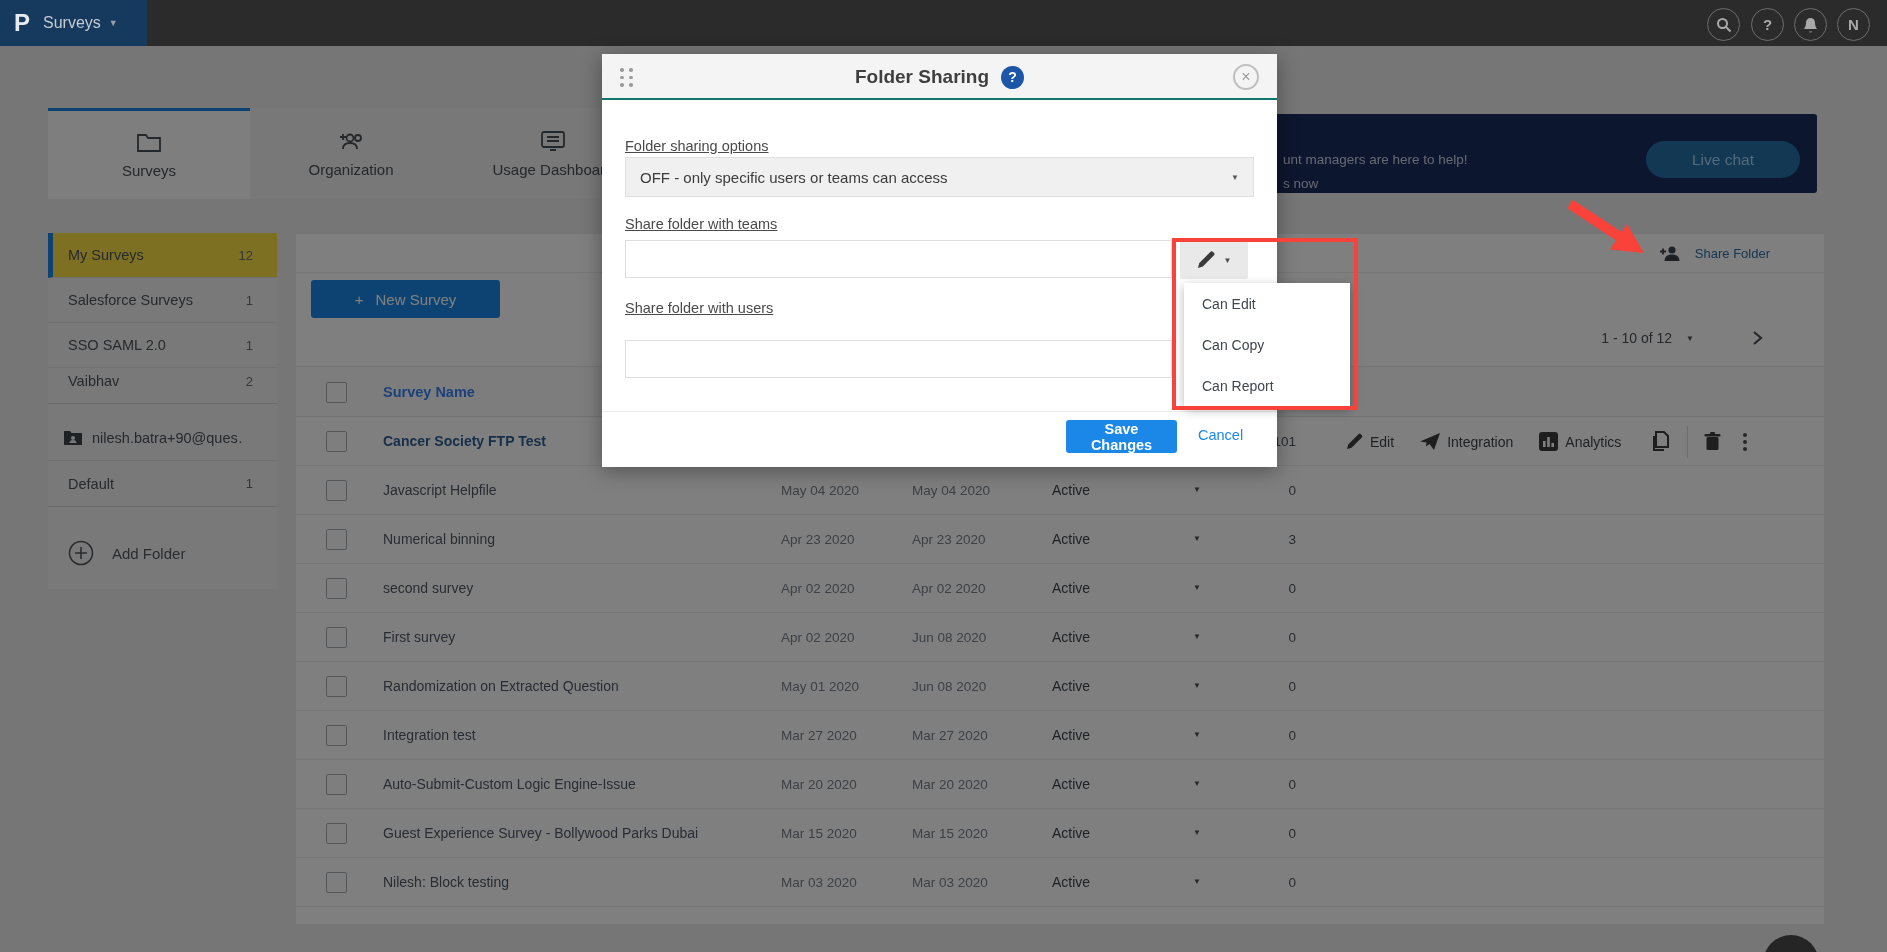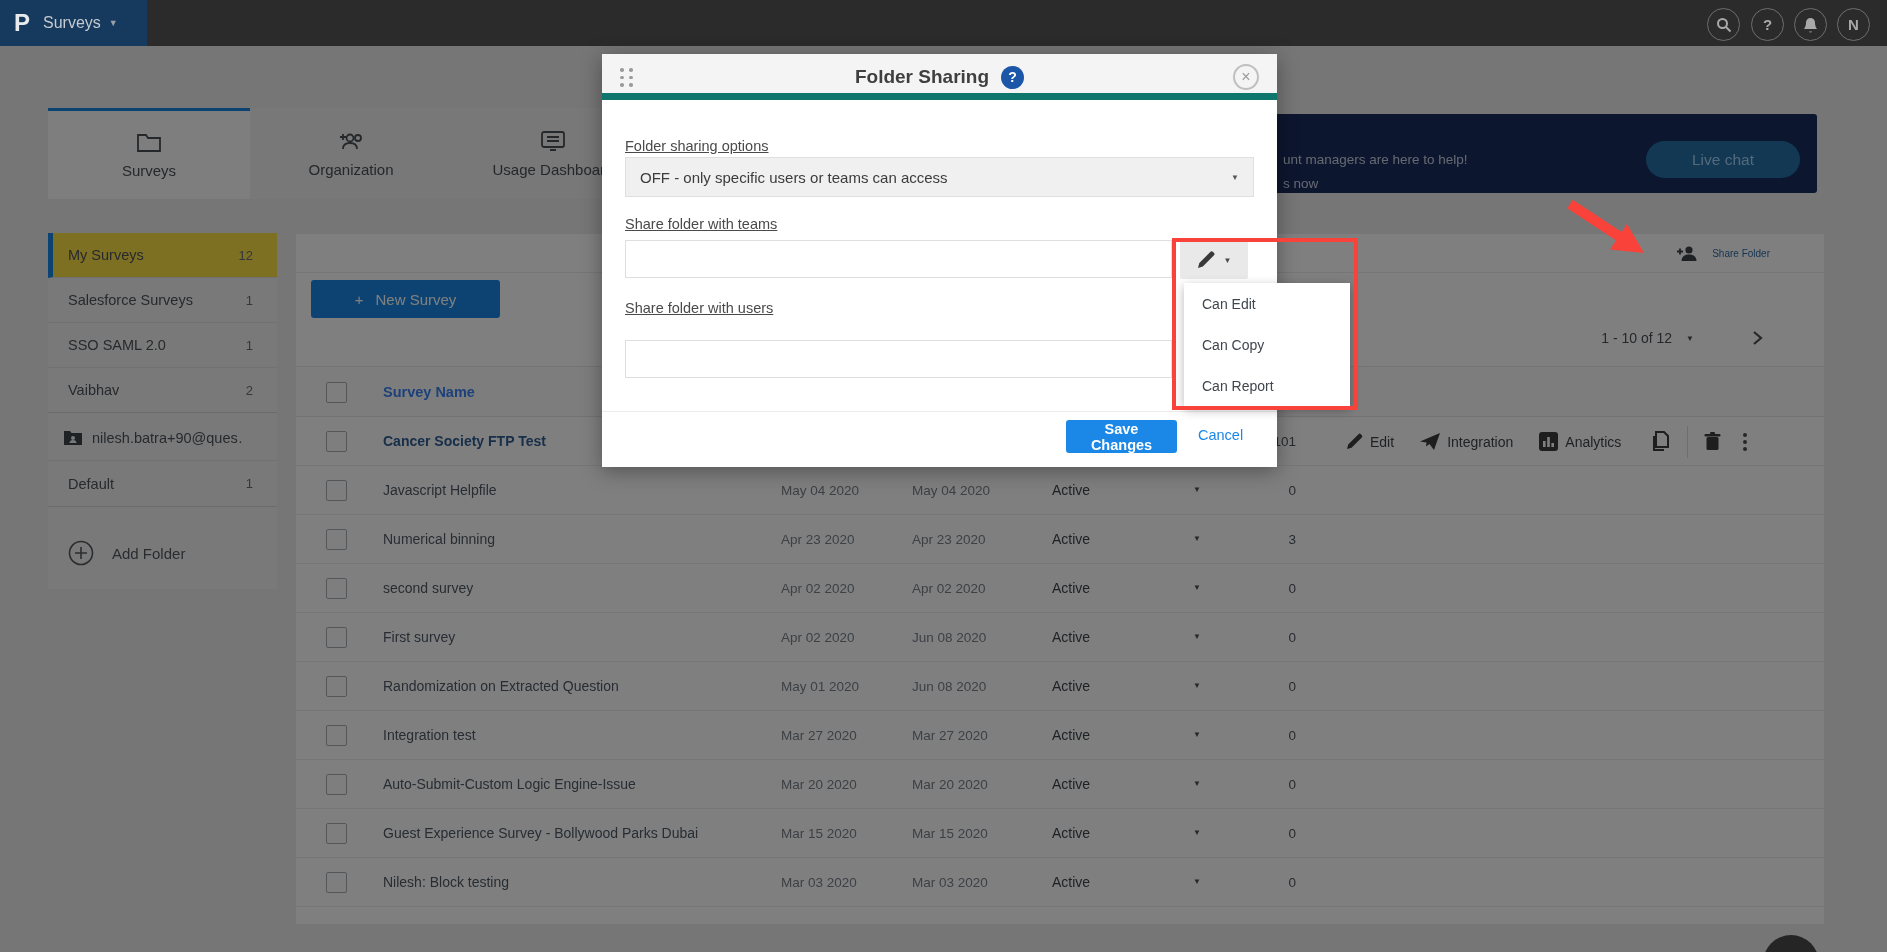--- a/index.html
+++ b/index.html
@@ -48,21 +48,21 @@
   #add-folder{position:absolute;left:48px;top:518px;width:229px;height:70px;display:flex;
               align-items:center;color:#54595e;font-size:15px;}
   #add-folder svg{margin-left:20px;stroke:#54595e;fill:none;stroke-width:1.6;}
   #add-folder .lbl{margin-left:18px;}
 
   
   #card{left:296px;top:234px;width:1528px;height:690px;background:#ffffff;}
   #folder-toolbar{position:absolute;left:0;top:0;width:1528px;height:38px;
                   border-bottom:1px solid #ececec;}
   #share-folder{position:absolute;right:54px;top:0;height:38px;display:flex;align-items:center;
-                gap:14px;color:#2e6da4;font-size:10px;}
+                gap:14px;color:#2e6da4;font-size:13px;}
   #share-folder svg{fill:#3d4449;}
   #new-survey{position:absolute;left:15px;top:46px;width:189px;height:38px;background:#1b87e6;
               border:none;border-radius:3px;color:#ffffff;font-size:15px;
               font-family:"Liberation Sans",sans-serif;display:flex;align-items:center;
               justify-content:center;gap:12px;}
   #pagination{position:absolute;right:58px;top:86px;height:36px;display:flex;align-items:center;
               gap:14px;color:#4a4f54;font-size:14px;}
   #pagination .caret{font-size:8px;color:#4a4f54;}
   #pagination svg{stroke:#4a4f54;fill:none;stroke-width:2.2;}
 
@@ -93,21 +93,21 @@
   #float-btn{left:1763px;top:935px;width:56px;height:56px;border-radius:50%;background:#4a4a4a;}
 
   
   #overlay{position:absolute;left:0;top:46px;width:1887px;height:906px;
            background:rgba(0,0,0,0.5);z-index:50;}
 
   
   #modal{left:602px;top:54px;width:675px;height:413px;background:#ffffff;z-index:60;
          box-shadow:0 4px 20px rgba(0,0,0,0.35);}
   #modal-header{position:absolute;left:0;top:0;width:675px;height:46px;background:#f4f4f4;
-                border-bottom:7px solid #0f766e;box-sizing:border-box;}
+                border-bottom:2px solid #0f766e;box-sizing:border-box;}
   #drag-handle{position:absolute;left:18px;top:14px;display:grid;
                grid-template-columns:repeat(2,5px);grid-gap:4px;}
   #drag-handle i{width:3.5px;height:3.5px;border-radius:50%;background:#9b9b9b;}
   #modal-title-wrap{position:absolute;left:0;top:0;width:675px;height:46px;display:flex;
                     align-items:center;justify-content:center;gap:12px;}
   #modal-title{font-size:19px;font-weight:bold;color:#3f3f3f;}
   #modal-help{width:23px;height:23px;border-radius:50%;background:#1c56a8;color:#ffffff;
               font-size:14px;font-weight:bold;display:flex;align-items:center;justify-content:center;}
   #modal-close{position:absolute;right:18px;top:10px;width:26px;height:26px;border-radius:50%;
                border:2px solid #bfbfbf;color:#9b9b9b;font-size:16px;display:flex;
@@ -191,21 +191,21 @@
       <span class="cnt">12</span>
     </div>
     <div class="side-item" style="top:45px;height:45px">
       <span class="lbl">Salesforce Surveys</span>
       <span class="cnt">1</span>
     </div>
     <div class="side-item" style="top:90px;height:45px">
       <span class="lbl">SSO SAML 2.0</span>
       <span class="cnt">1</span>
     </div>
-    <div class="side-item" style="top:135px;height:45px;border-bottom:1px solid #d6d6d6">
+    <div class="side-item" style="top:126px;height:45px;border-bottom:1px solid #d6d6d6">
       <span class="lbl">Vaibhav</span>
       <span class="cnt">2</span>
     </div>
     <div class="side-item" style="top:182px;height:46px">
       <span style="margin-left:16px">
         <svg width="18" height="15" viewBox="0 0 18 15">
             <path d="M0 1 h6 l1.5 2 H18 v12 H0 z" fill="#3d4449"></path>
             <circle cx="9" cy="8" r="2" fill="#f3f3f3"></circle>
             <path d="M5.5 13 c0-2 1.5-3 3.5-3 s3.5 1 3.5 3" fill="#f3f3f3"></path>
           </svg>

